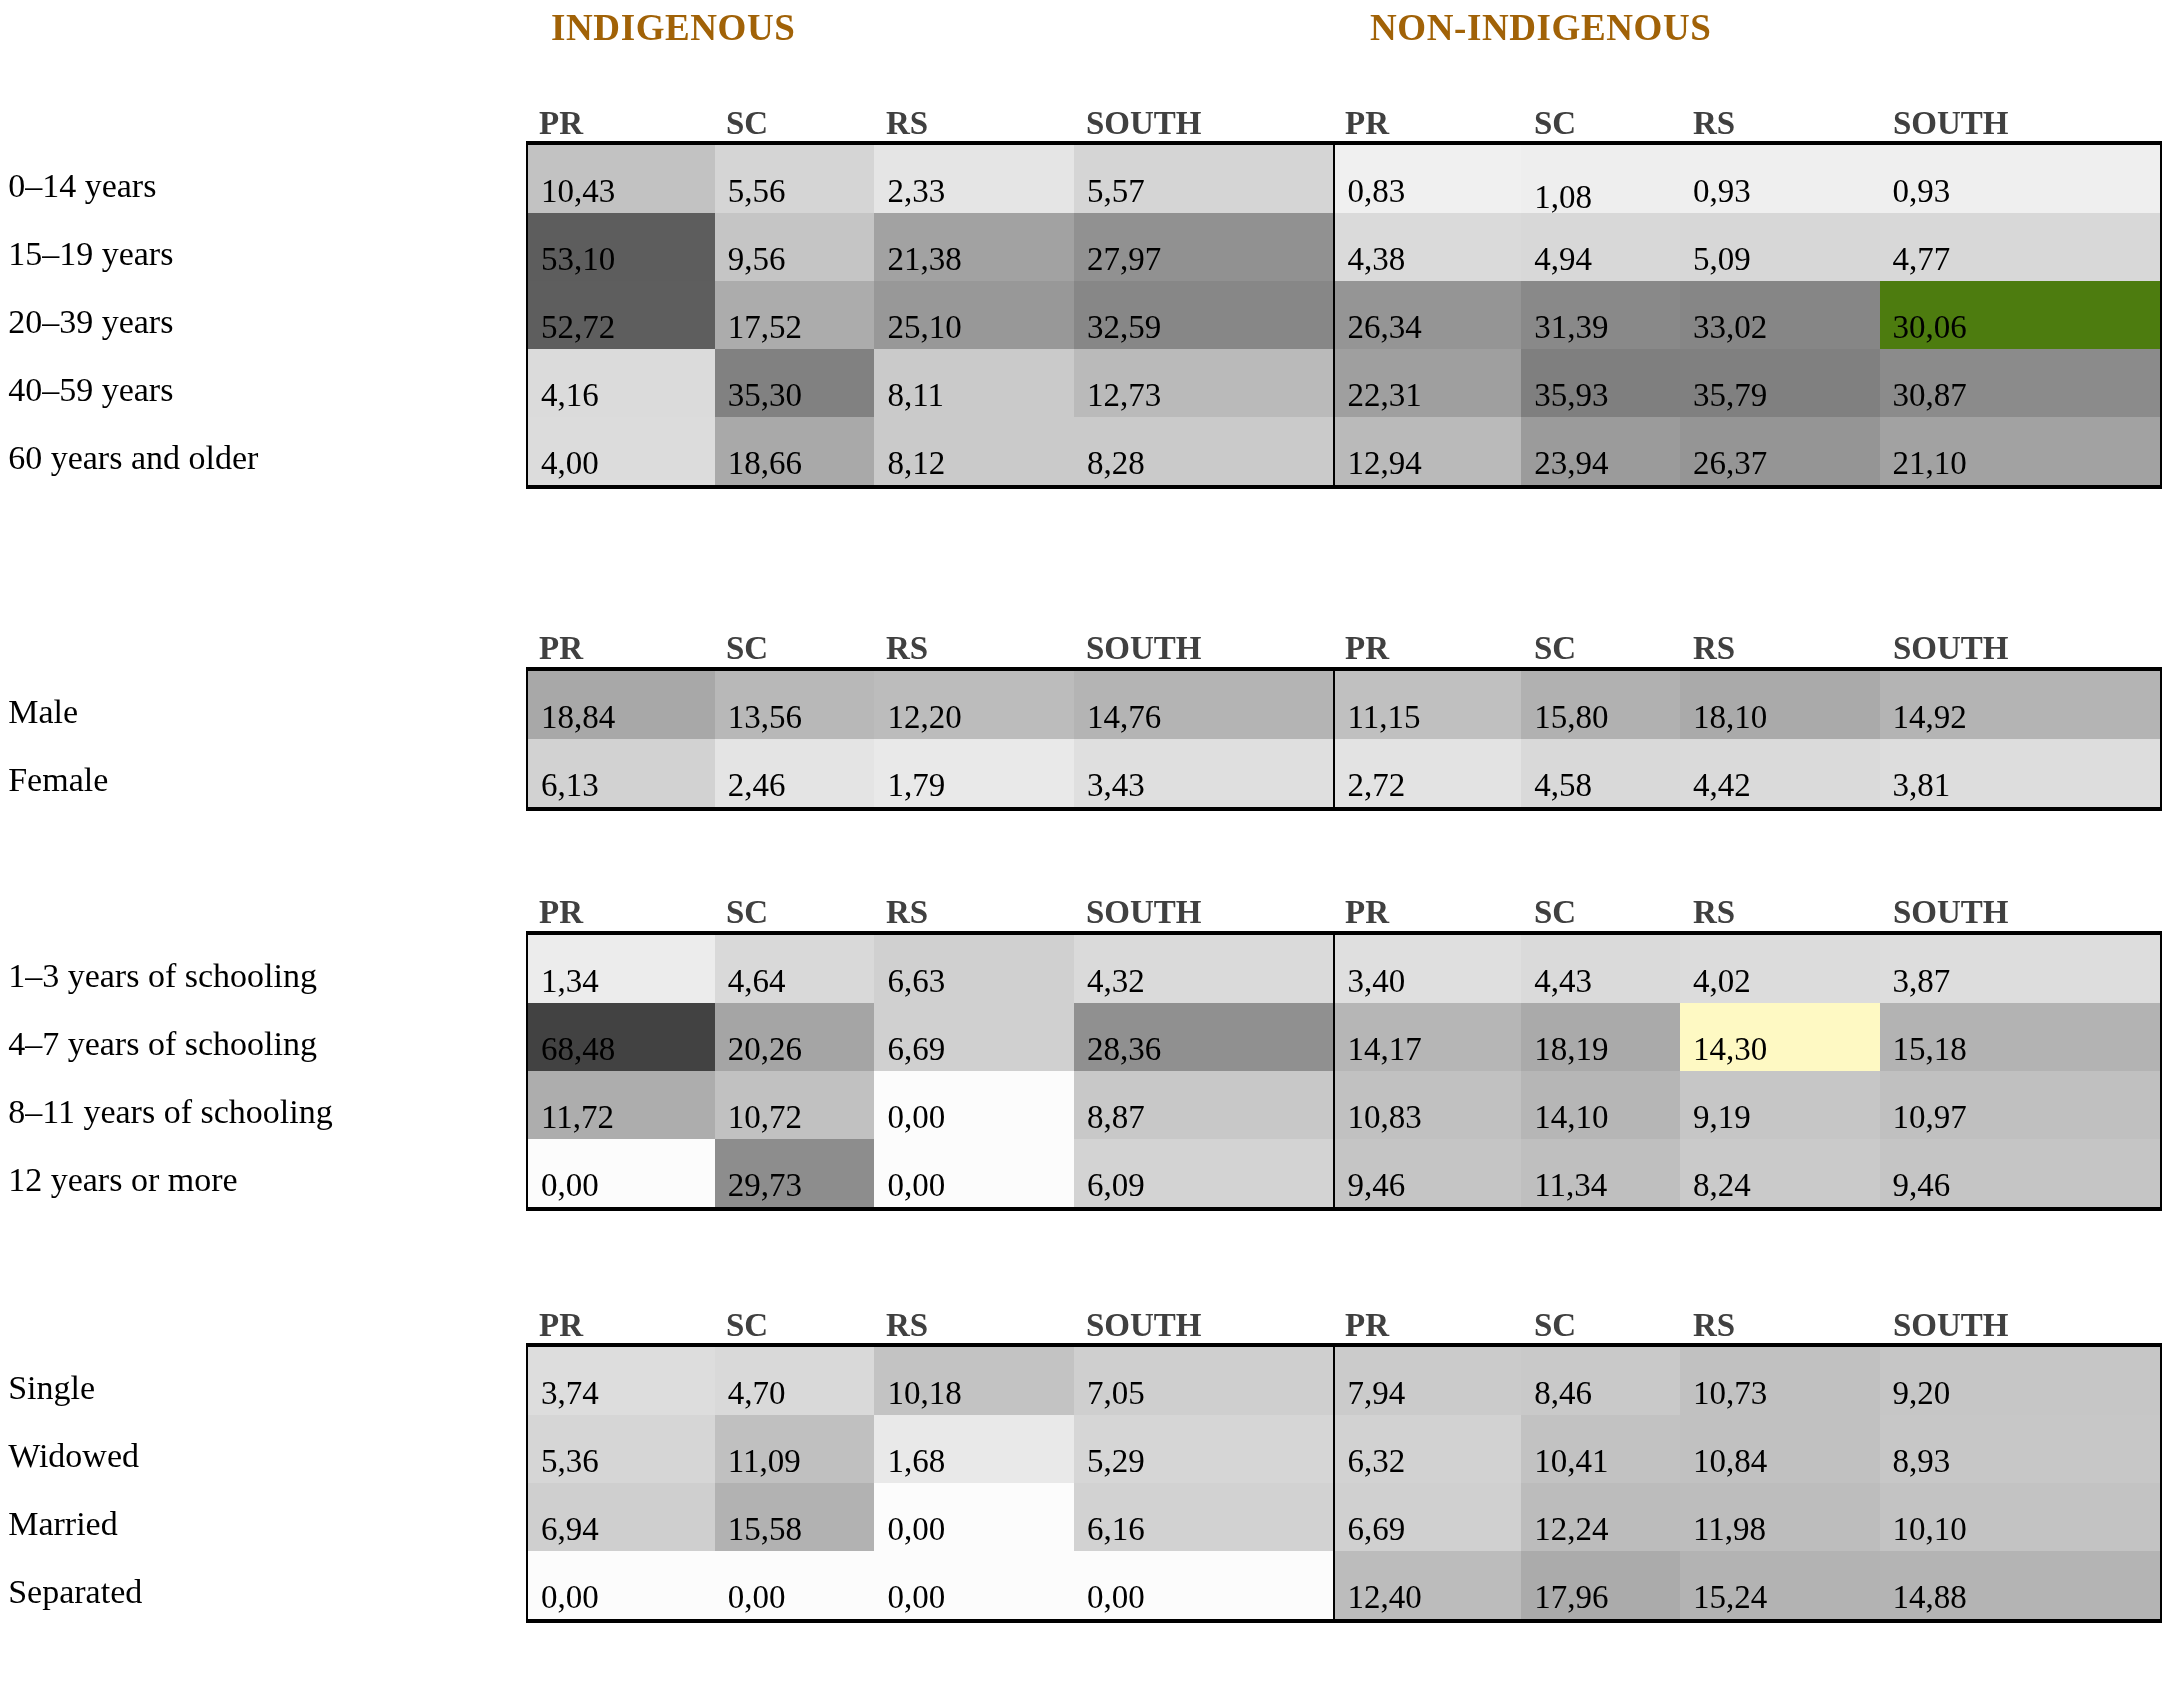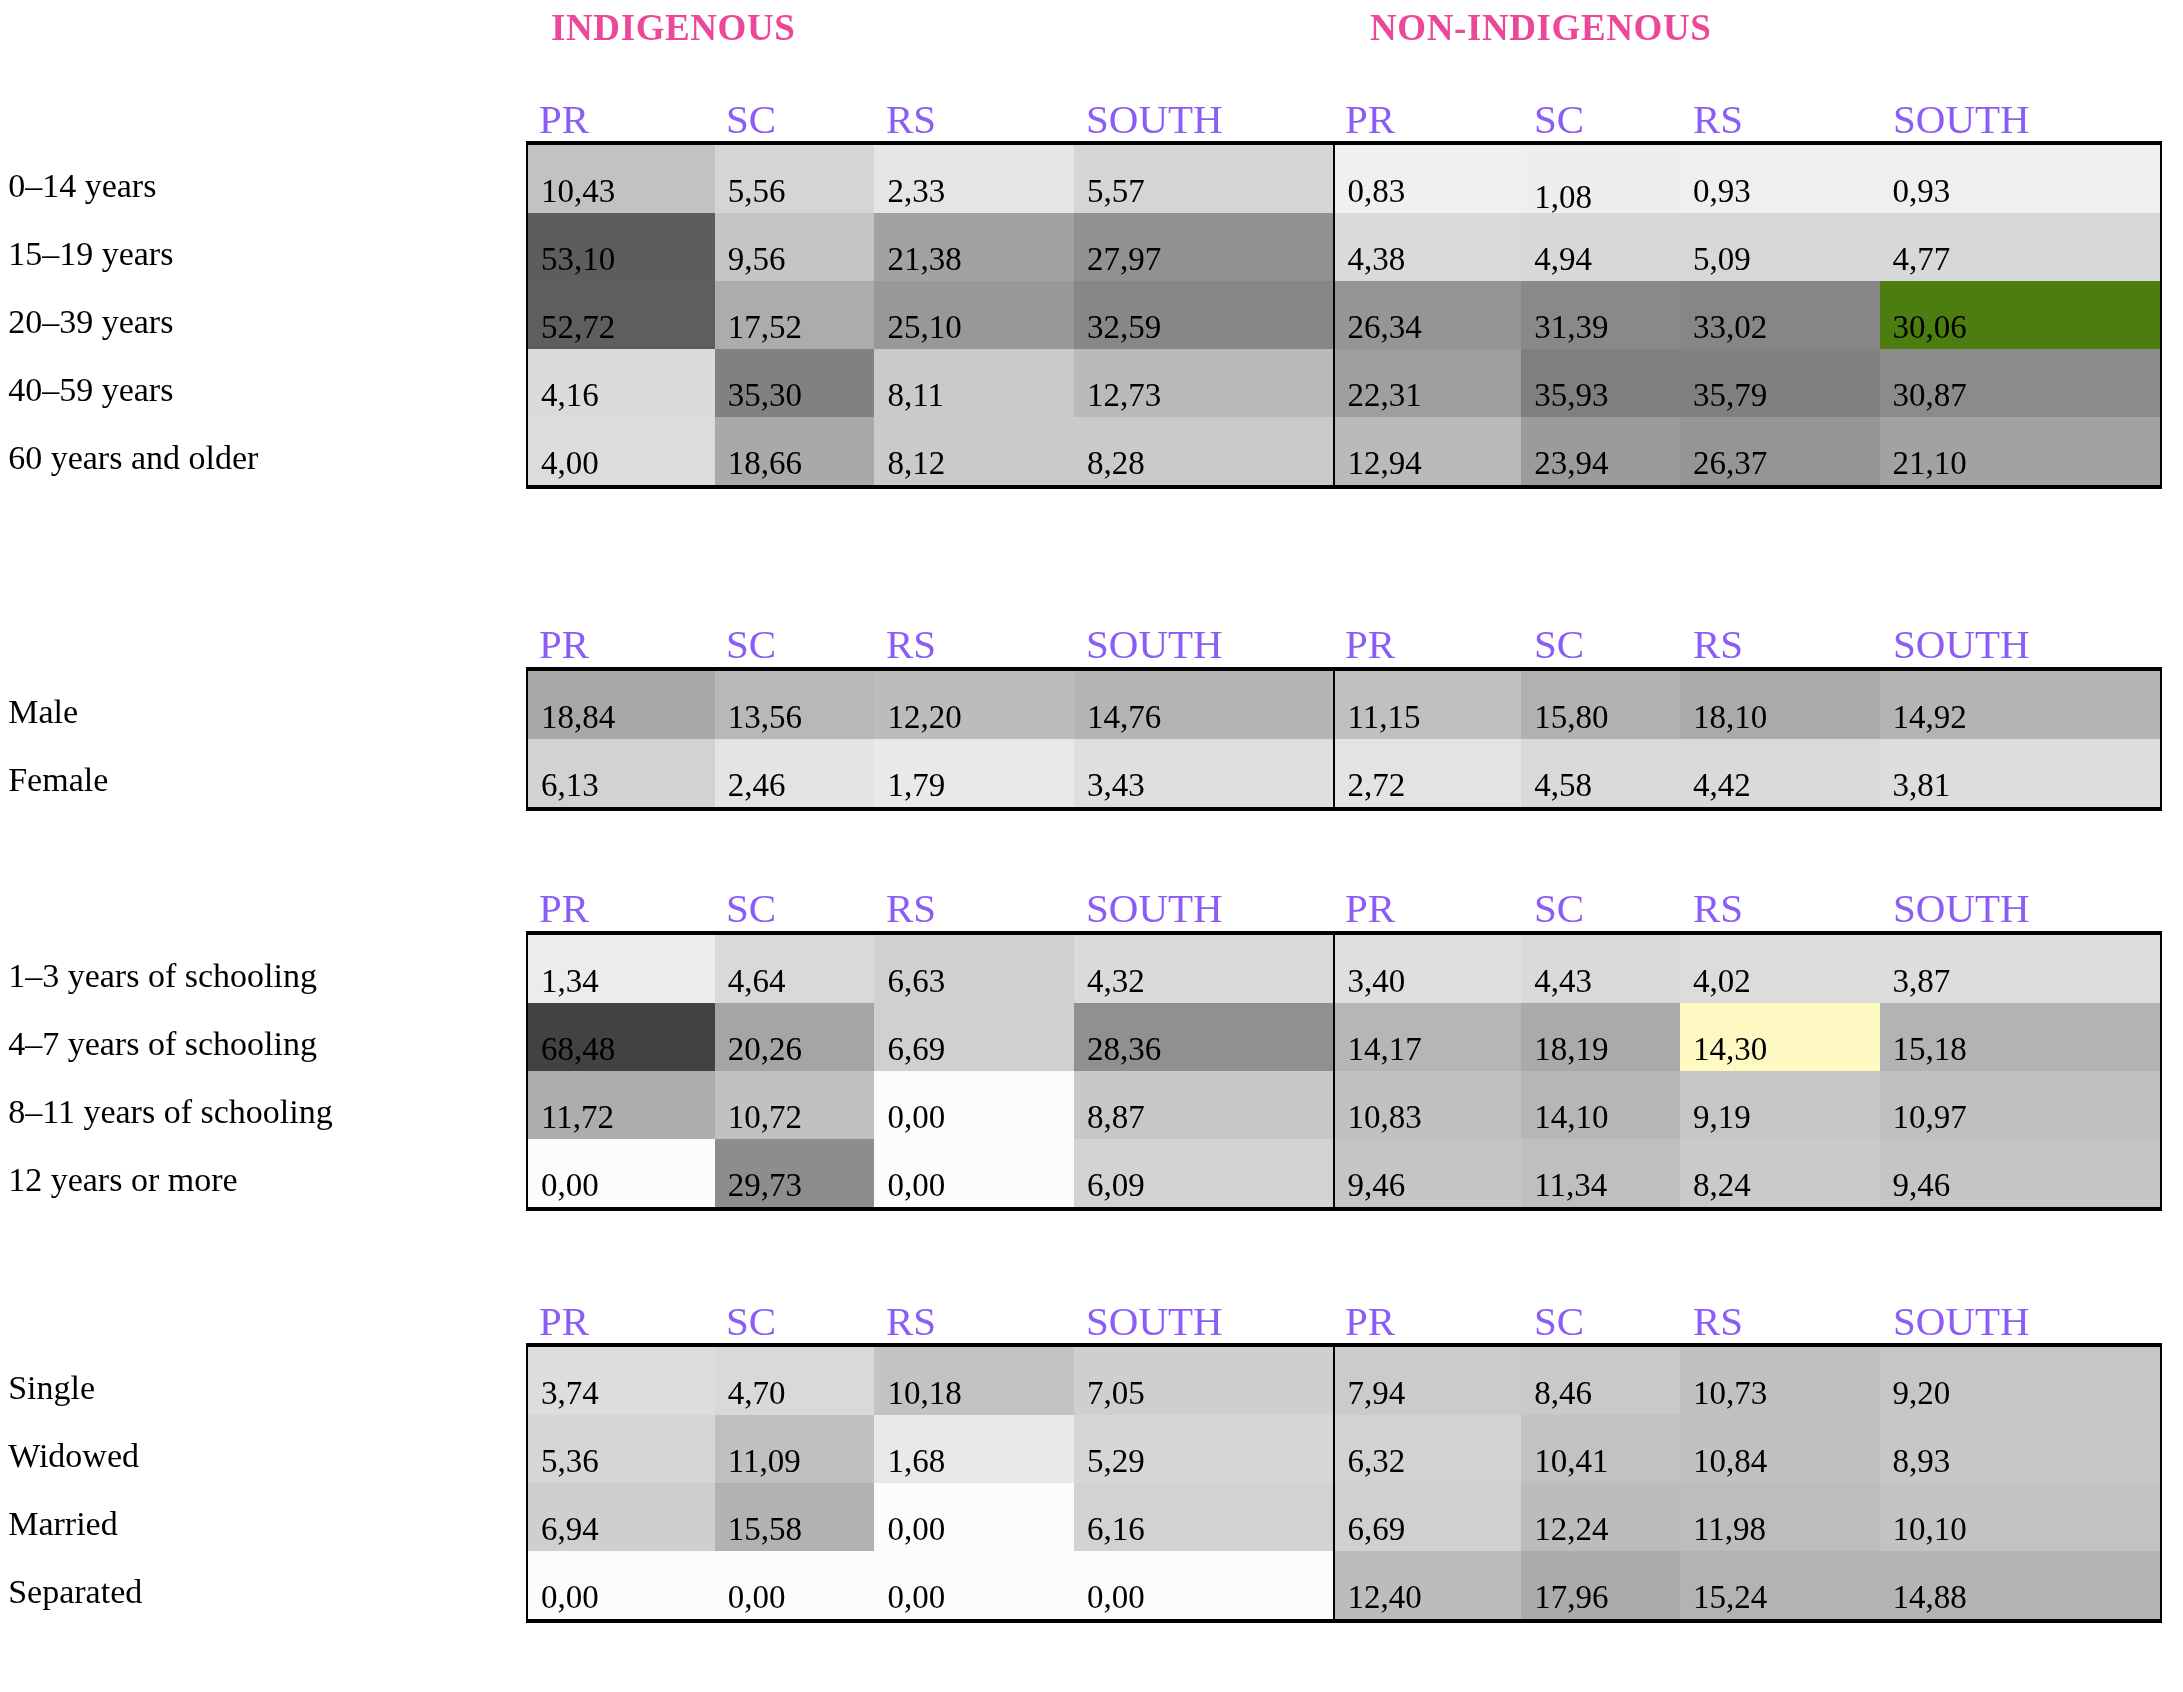--- a/index.html
+++ b/index.html
@@ -26,37 +26,37 @@
     left: 0;
     top: 5.9px;
     width: 2183px;
     height: 47px;
   }
   .group-header {
     position: absolute;
     font-weight: bold;
     font-size: 37px;
     letter-spacing: 0.6px;
-    color: #ec4899;
+    color: #a16207;
     white-space: nowrap;
   }
   .group-header.indigenous { left: 551px; top: 0; }
   .group-header.nonindigenous { left: 1370px; top: 0; }
 
   .colhead-row {
     position: absolute;
     left: 526px;
     width: 1636px;
     height: 41px;
     display: flex;
   }
   .colhead {
-    font-weight: normal;
-    font-size: 41px;
-    color: #8b5cf6;
+    font-weight: bold;
+    font-size: 33px;
+    color: #404040;
     white-space: nowrap;
     box-sizing: border-box;
     padding-left: 13px;
     display: flex;
     align-items: flex-end;
     line-height: 1;
   }
 
   .grid-wrap {
     position: absolute;

